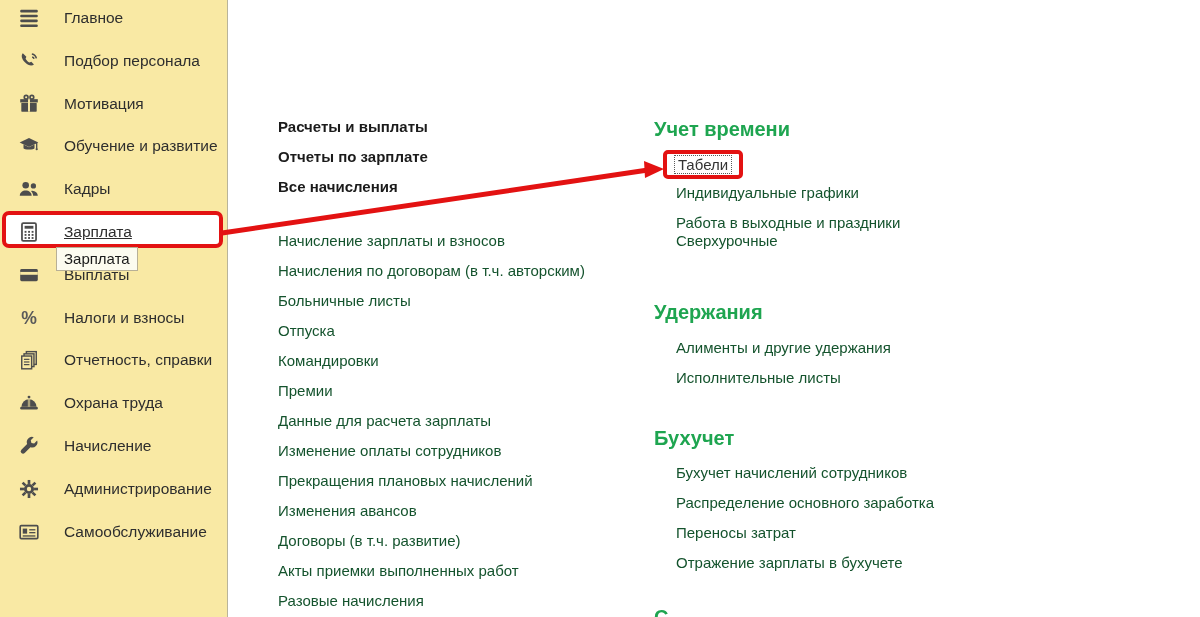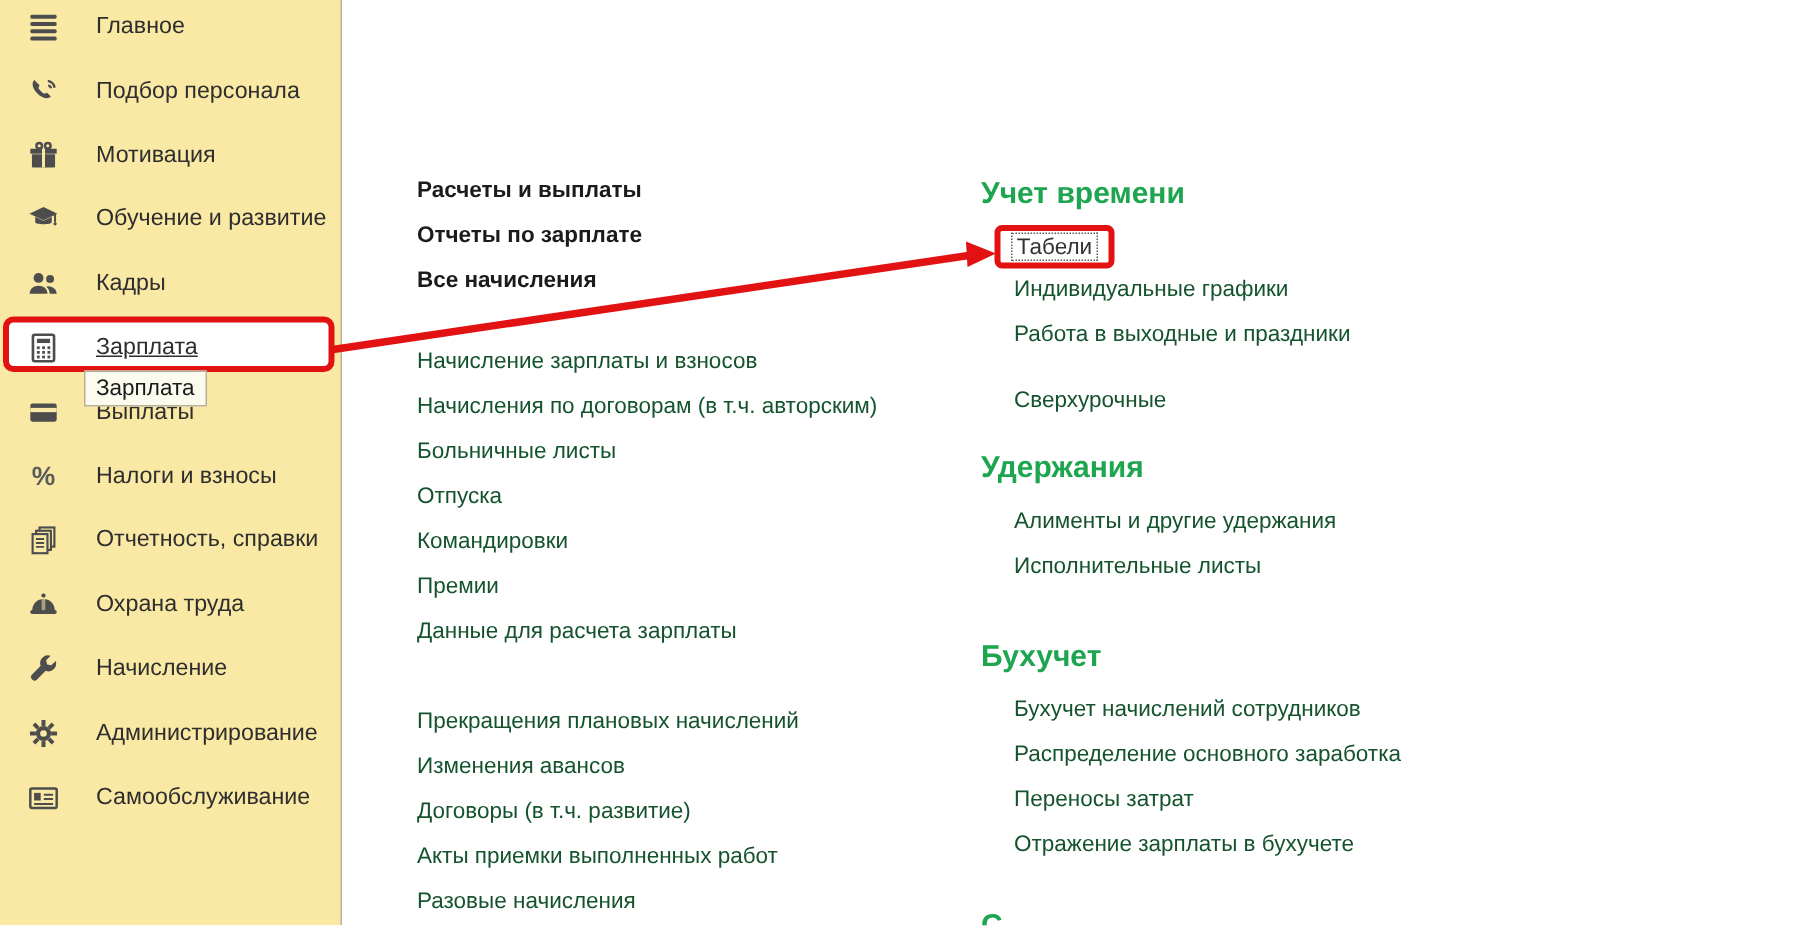--- a/index.html
+++ b/index.html
@@ -231,35 +231,36 @@
   <div class="feat" style="top:148px">Отчеты по зарплате</div>
   <div class="feat" style="top:178px">Все начисления</div>
 
   <div class="link c1" style="top:232px">Начисление зарплаты и взносов</div>
   <div class="link c1" style="top:262px">Начисления по договорам (в т.ч. авторским)</div>
   <div class="link c1" style="top:292px">Больничные листы</div>
   <div class="link c1" style="top:322px">Отпуска</div>
   <div class="link c1" style="top:352px">Командировки</div>
   <div class="link c1" style="top:382px">Премии</div>
   <div class="link c1" style="top:412px">Данные для расчета зарплаты</div>
+  <div class="link c1" style="top:442px">Изменение оплаты сотрудников</div>
   <div class="link c1" style="top:472px">Прекращения плановых начислений</div>
   <div class="link c1" style="top:502px">Изменения авансов</div>
   <div class="link c1" style="top:532px">Договоры (в т.ч. развитие)</div>
   <div class="link c1" style="top:562px">Акты приемки выполненных работ</div>
   <div class="link c1" style="top:592px">Разовые начисления</div>
 
   <div class="ghead" style="top:118px">Учет времени</div>
 
   <div id="tabeli-box">
     <span class="focus">Табели</span>
   </div>
 
   <div class="link c2" style="top:184px">Индивидуальные графики</div>
   <div class="link c2" style="top:214px">Работа в выходные и праздники</div>
-  <div class="link c2" style="top:258px">Сверхурочные</div>
+  <div class="link c2" style="top:232px">Сверхурочные</div>
 
   <div class="ghead" style="top:301px">Удержания</div>
   <div class="link c2" style="top:339px">Алименты и другие удержания</div>
   <div class="link c2" style="top:369px">Исполнительные листы</div>
 
   <div class="ghead" style="top:427px">Бухучет</div>
   <div class="link c2" style="top:464px">Бухучет начислений сотрудников</div>
   <div class="link c2" style="top:494px">Распределение основного заработка</div>
   <div class="link c2" style="top:524px">Переносы затрат</div>
   <div class="link c2" style="top:554px">Отражение зарплаты в бухучете</div>

